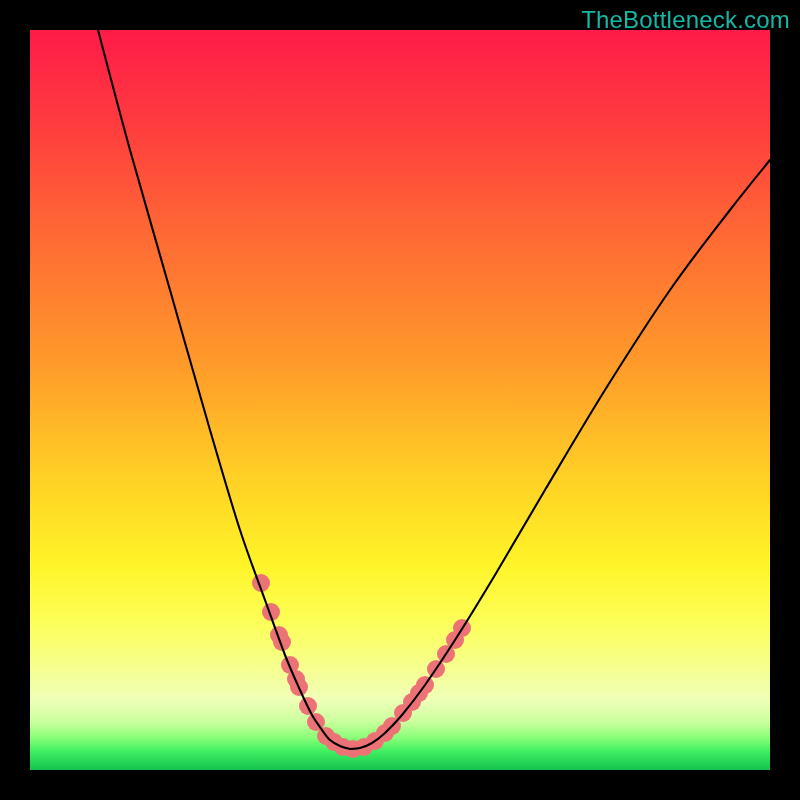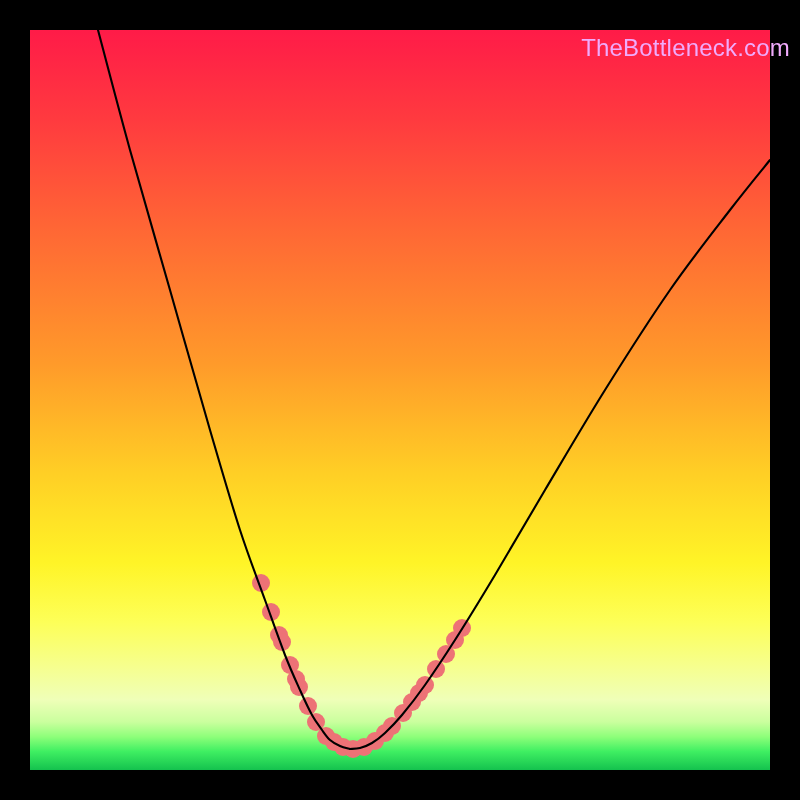--- a/index.html
+++ b/index.html
@@ -21,26 +21,25 @@
   }
   .gradient {
     position: absolute;
     left: 0; top: 0;
     width: 100%; height: 100%;
   }
   .watermark {
     position: absolute;
     top: 6px;
     right: 10px;
-    color: #f0abfc;
+    color: #14b8a6;
     font-size: 24px;
     font-weight: 400;
     letter-spacing: 0.2px;
     z-index: 10;
-    margin-top: 28px;
   }
   svg.curves {
     position: absolute;
     left: 0; top: 0;
     width: 100%;
     height: 100%;
     z-index: 5;
   }
 </style>
 </head>

